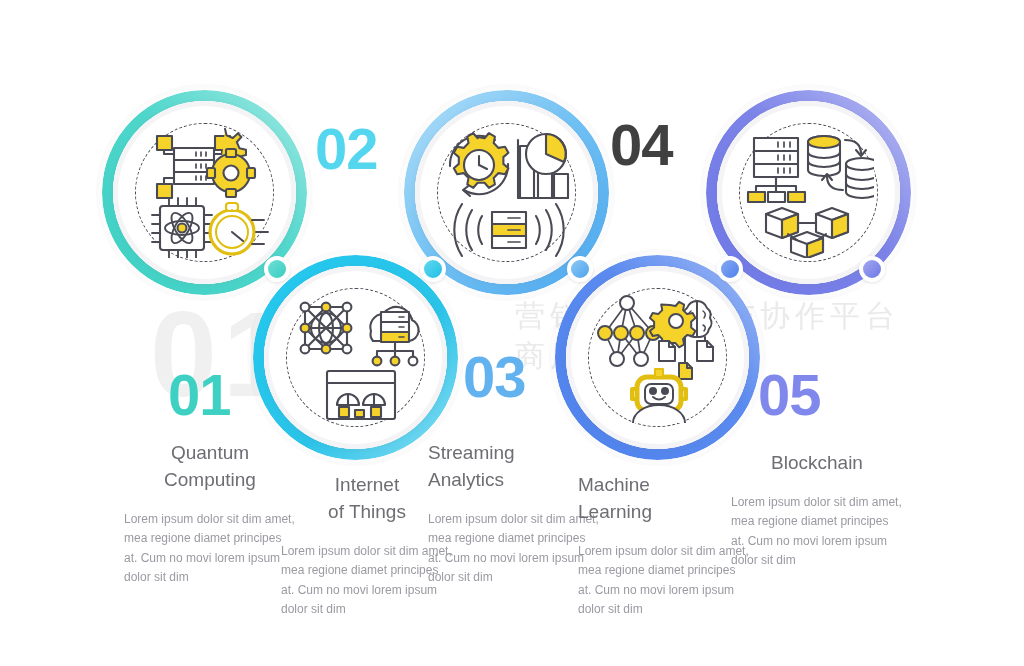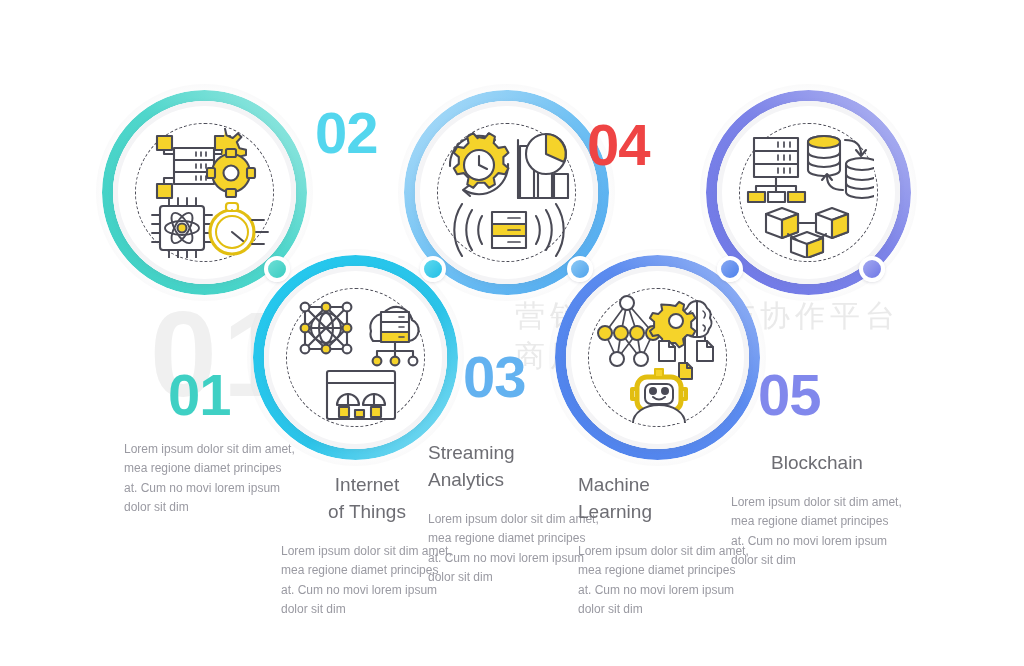--- a/index.html
+++ b/index.html
@@ -450,27 +450,29 @@
       </svg>
     </div>
   </div>
 
   <div class="dot" style="left:264px;top:256px;background:linear-gradient(135deg,#6EDFD6,#39CDC1);"></div>
   <div class="dot" style="left:420px;top:256px;background:linear-gradient(135deg,#5FD9EE,#23BFE6);"></div>
   <div class="dot" style="left:567px;top:256px;background:linear-gradient(135deg,#8CC9F5,#4FA3EC);"></div>
   <div class="dot" style="left:717px;top:256px;background:linear-gradient(135deg,#87A8F2,#4E82EC);"></div>
   <div class="dot" style="left:859px;top:256px;background:linear-gradient(135deg,#A3A8F0,#6F78E6);"></div>
 
-  <div class="num" style="left:315px;top:104px;color:#53D6EE;">02</div>
-  <div class="num" style="left:587px;top:116px;color:#ef4444;">04</div>
+  <div class="num" style="left:315px;top:120px;color:#53D6EE;">02</div>
+  <div class="num" style="left:610px;top:116px;color:#404040;">04</div>
   <div class="num" style="left:168px;top:366px;color:#3FD0C4;">01</div>
   <div class="num" style="left:463px;top:348px;color:#63B2F0;">03</div>
   <div class="num" style="left:758px;top:366px;color:#8188EC;">05</div>
 
   <div class="block" style="left:124px;top:440px;">
+    <p class="ttl" style="text-align: center; white-space: pre-line;">Quantum
+Computing</p>
     <p class="body">Lorem ipsum dolor sit dim amet, mea regione diamet principes at. Cum no movi lorem ipsum dolor sit dim</p>
   </div>
 
   <div class="block" style="left:281px;top:472px;">
     <p class="ttl" style="text-align: center; white-space: pre-line;">Internet
 of Things</p>
     <p class="body">Lorem ipsum dolor sit dim amet, mea regione diamet principes at. Cum no movi lorem ipsum dolor sit dim</p>
   </div>
 
   <div class="block" style="left:428px;top:440px;">

